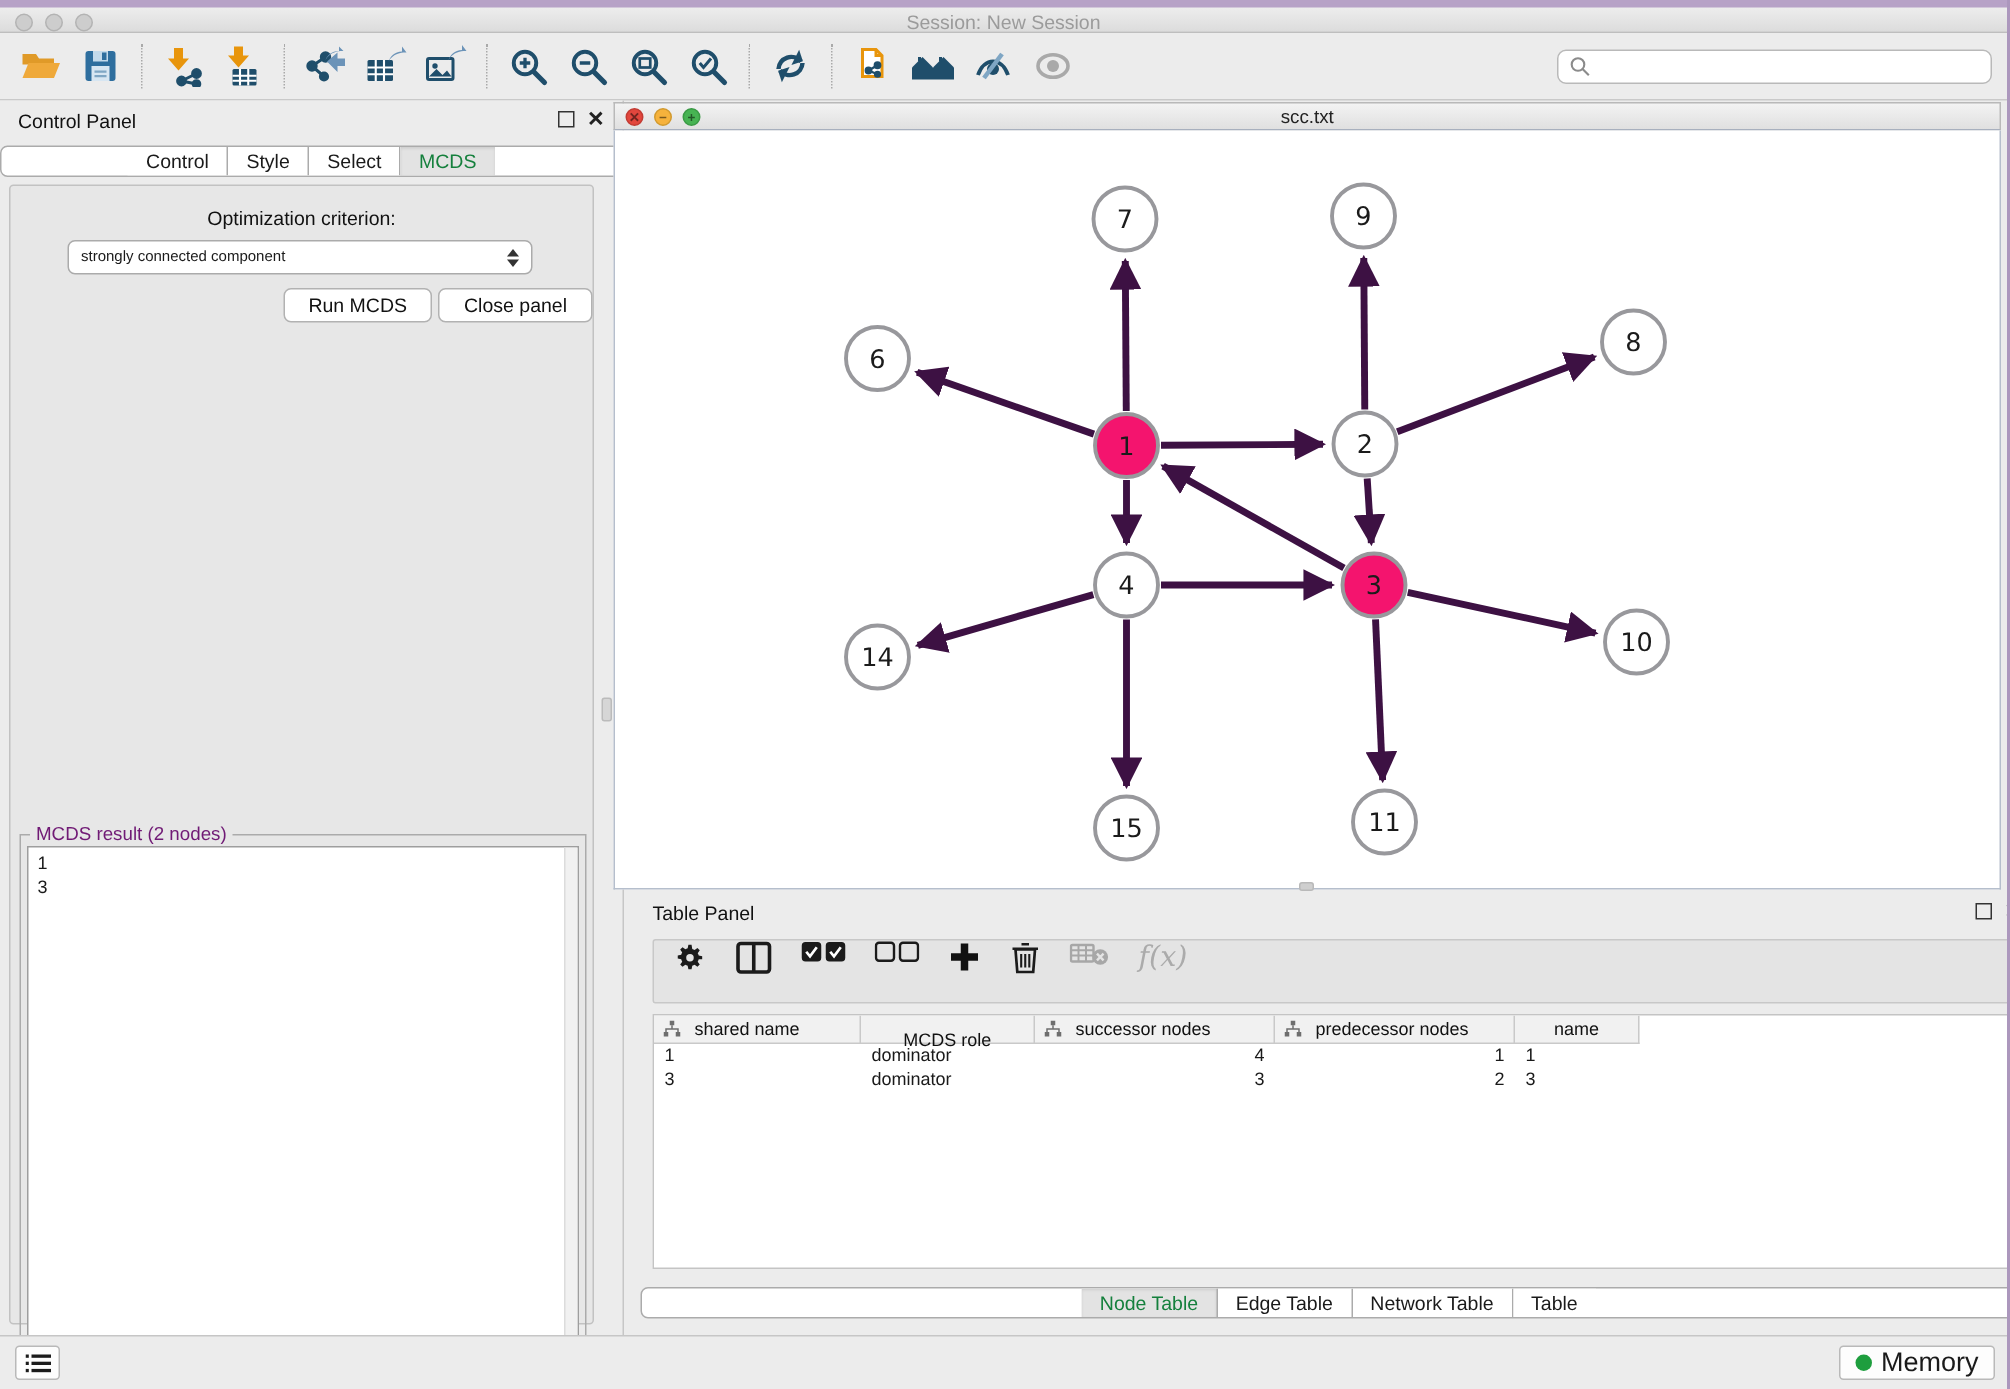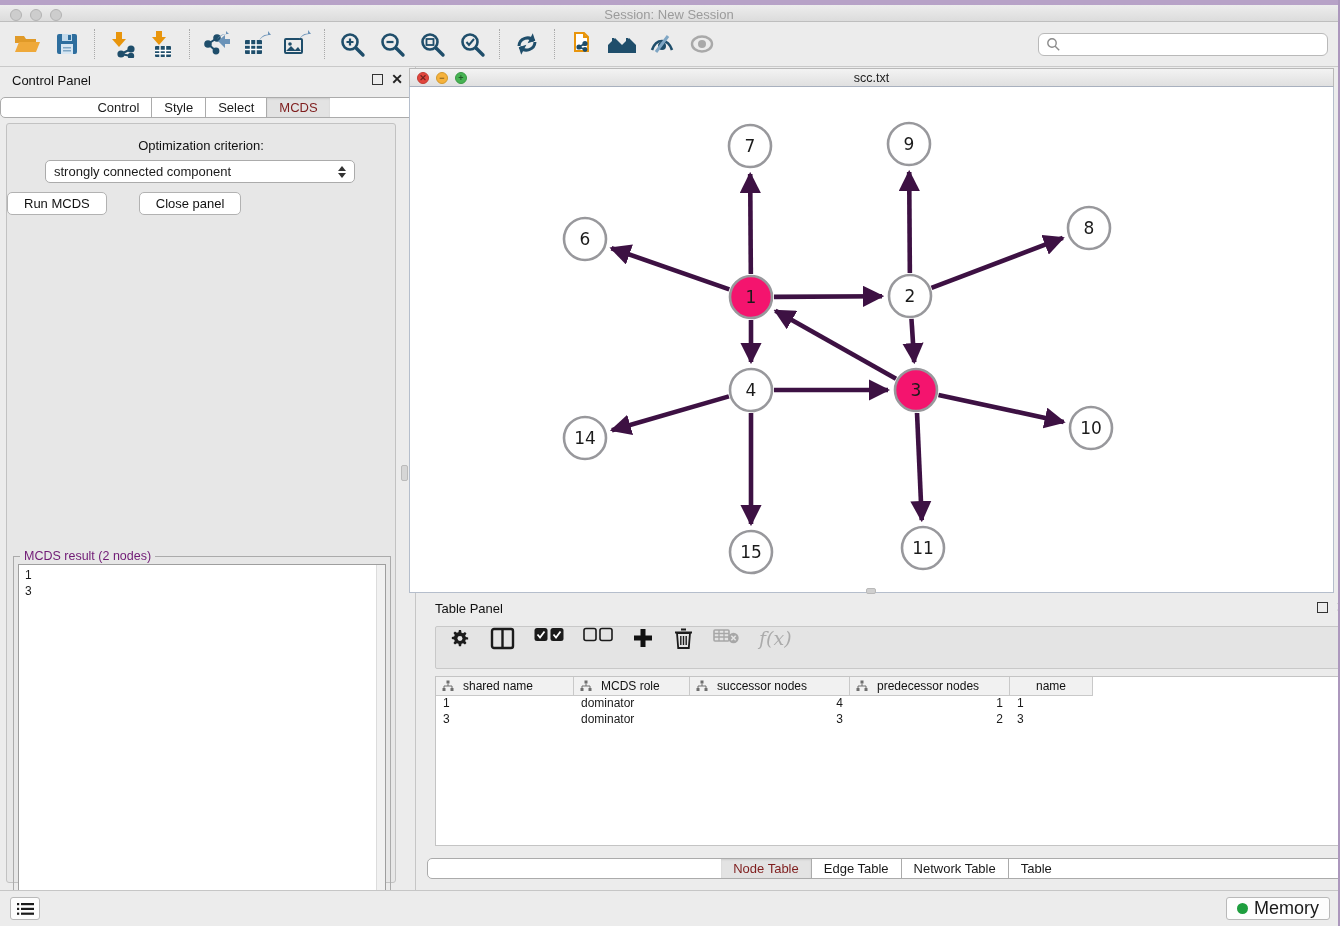--- a/index.html
+++ b/index.html
@@ -35,29 +35,29 @@
   
   .control-panel { position:absolute; left:0; top:67px; width:416px; height:823px; background:#ECECEC; border-right:1px solid #C6C6C6; }
   .cp-header { position:relative; height:26px; }
   .cp-title { position:absolute; left:12px; top:6px; font-size:13px; color:#111; }
   .panel-float { position:absolute; top:7px; width:11px; height:11px; border:1.5px solid #333; cursor:pointer; }
   .panel-close { position:absolute; top:4px; font-size:14px; font-weight:bold; color:#222; cursor:pointer; line-height:16px; }
   .cp-header .panel-float { right:32px; } .cp-header .panel-close { right:12px; }
   .seg { display:inline-flex; border:1px solid #ABABAB; border-radius:5px; overflow:hidden; background:#fff; }
   .seg-item { padding:2px 12px; font-size:13px; font-weight:500; color:#1a1a1a; background:#fff; border-right:1px solid #ABABAB; cursor:pointer; white-space:nowrap; }
   .seg-item:last-child { border-right:none; }
-  .seg-item.active { background:#E3E3E3; color:#7f1d1d; box-shadow:inset 0 1px 2px rgba(0,0,0,.10); }
+  .seg-item.active { background:#E3E3E3; color:#15803d; box-shadow:inset 0 1px 2px rgba(0,0,0,.10); }
   .cp-tabs { position:absolute; left:0; top:30px; width:100%; display:flex; justify-content:center; }
   .cp-body { position:absolute; left:6px; top:56px; width:390px; height:760px; background:#E7E7E7; border:1px solid #C2C2C2; border-radius:3px; }
   .opt-label { margin-top:14px; text-align:center; font-size:13px; color:#111; }
-  .dropdown { position:absolute; left:38px; top:36px; width:310px; height:23px; background:#fff; border:1px solid #ABABAB; border-radius:5px; display:flex; align-items:center; padding:0 8px; font-size:13px; cursor:pointer; }
+  .dropdown { position:absolute; left:38px; top:36px; width:310px; height:23px; background:#fff; border:1px solid #ABABAB; border-radius:5px; display:flex; align-items:center; padding:0 8px; font-size:10px; cursor:pointer; }
   .dd-stepper { margin-left:auto; display:flex; flex-direction:column; gap:2px; }
   .dd-stepper i { display:block; width:0; height:0; border-left:4px solid transparent; border-right:4px solid transparent; }
   .dd-up { border-bottom:5px solid #333; } .dd-down { border-top:5px solid #333; }
-  .cp-buttons { position:absolute; left:0; top:68px; width:100%; display:flex; justify-content:flex-start; gap:32px; }
+  .cp-buttons { position:absolute; left:0; top:68px; width:100%; display:flex; justify-content:flex-end; gap:4px; }
   .push-btn { background:#fff; border:1px solid #B2B2B2; border-radius:5px; font-size:13px; padding:3px 16px; cursor:pointer; font-family:"Liberation Sans",sans-serif; color:#111; }
   .mcds-box { position:absolute; left:6px; top:432px; width:378px; height:375px; border:1px solid #ABABAB; }
   .mcds-legend { position:absolute; top:-8px; left:6px; background:#E7E7E7; padding:0 4px; font-size:12.5px; color:#701a75; }
   .mcds-text { position:absolute; left:4px; top:7px; right:4px; bottom:4px; background:#fff; border:1px solid #9E9E9E; font-size:12px; line-height:16px; padding:2px 0 0 6px; overflow:hidden; }
   .mcds-scroll { position:absolute; right:0; top:0; bottom:0; width:9px; background:#F1F1F1; border-left:1px solid #DCDCDC; }
   
   .net-window { position:absolute; left:409px; top:68px; width:925px; height:525px; }
   .net-titlebar { position:relative; height:19px; background:linear-gradient(#F3F3F3,#E0E0E0); border:1px solid #B9B9B9; border-bottom:1px solid #A8B0BE; }
   .net-title { position:absolute; left:0; right:0; top:2px; text-align:center; font-size:12.5px; color:#222; }
   .traffic { position:absolute; left:7px; top:3px; display:flex; gap:7px; }
@@ -438,21 +438,21 @@
       <div class="dt-header" id="dt-header">
           <div class="dt-hcell" style="width: 138px;">
             <svg width="12" height="12" viewBox="0 0 12 12">
               <rect x="4.5" y="0.5" width="3" height="3" fill="#6e6e6e"></rect>
               <rect x="0.5" y="8" width="3" height="3" fill="#6e6e6e"></rect>
               <rect x="8.5" y="8" width="3" height="3" fill="#6e6e6e"></rect>
               <path d="M6 3.5V6M2 8V6h8v2" stroke="#6e6e6e" fill="none"></path>
             </svg>
             <span class="hc-label">shared name</span>
           </div>
-          <div class="dt-hcell" style="width: 116px;">
+          <div class="dt-hcell" style="width: 116px; flex-direction: column;">
             <svg width="12" height="12" viewBox="0 0 12 12">
               <rect x="4.5" y="0.5" width="3" height="3" fill="#6e6e6e"></rect>
               <rect x="0.5" y="8" width="3" height="3" fill="#6e6e6e"></rect>
               <rect x="8.5" y="8" width="3" height="3" fill="#6e6e6e"></rect>
               <path d="M6 3.5V6M2 8V6h8v2" stroke="#6e6e6e" fill="none"></path>
             </svg>
             <span class="hc-label">MCDS role</span>
           </div>
           <div class="dt-hcell" style="width: 160px;">
             <svg width="12" height="12" viewBox="0 0 12 12">

